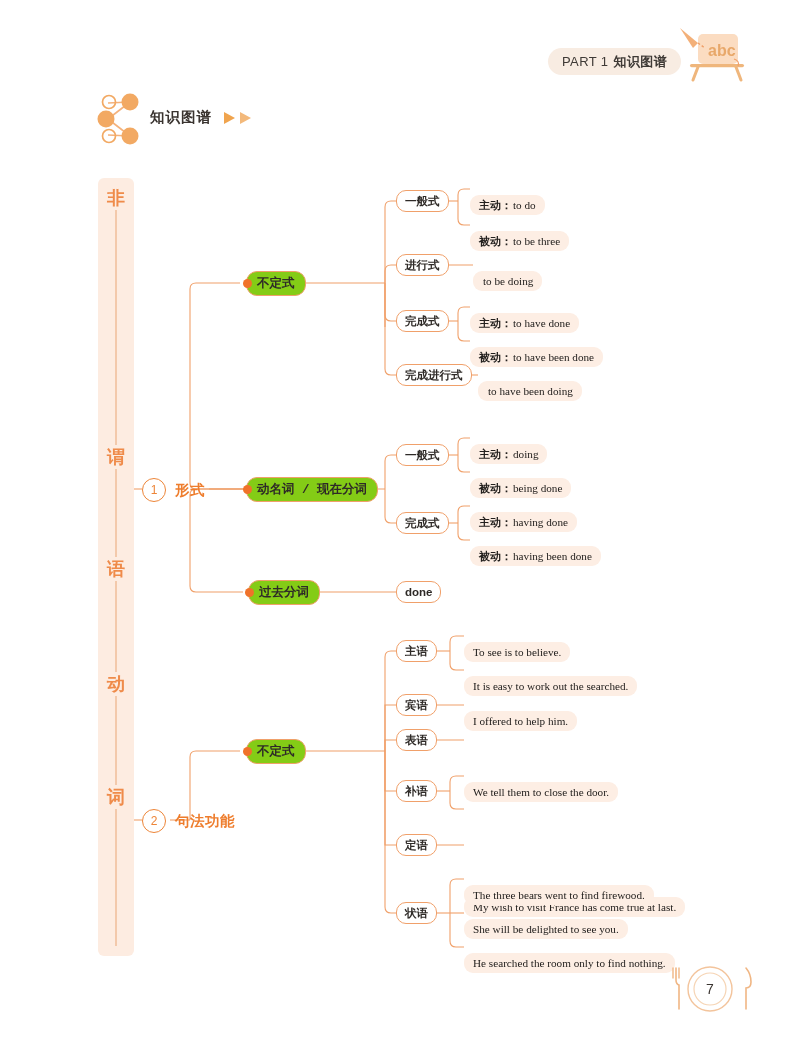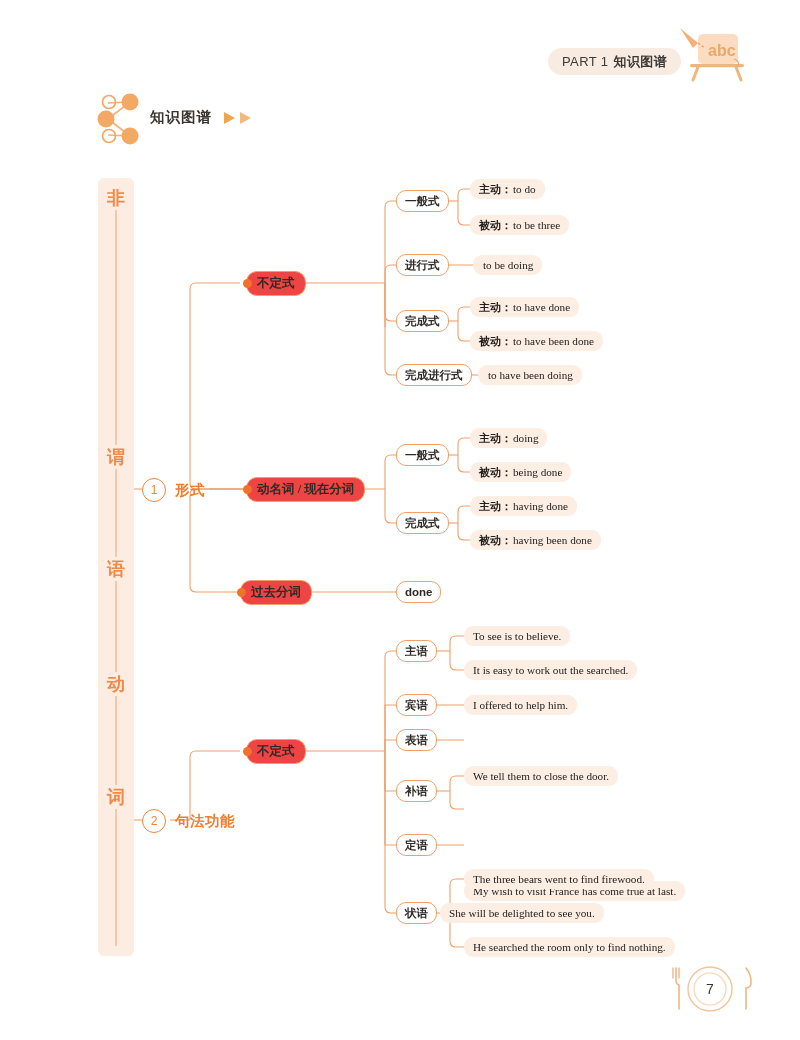--- a/index.html
+++ b/index.html
@@ -58,40 +58,41 @@
     letter-spacing:.5px;white-space:nowrap;
   }
 
   
   .node{
     position:absolute;display:flex;align-items:center;justify-content:center;
     box-sizing:border-box;white-space:nowrap;
   }
   
   .n1{
-    border:1.2px solid #f0a06a;border-radius:11px;background:#ef4444;
+    border:1.2px solid #f0a06a;border-radius:11px;background:#84cc16;
     height:25px;padding:0 10px;font-size:12.5px;color:#2e2a27;font-weight:600;
-    font-family:Liberation Serif, serif;
+    font-family:Liberation Mono, monospace;
   }
   .n1::before{
     content:"";position:absolute;left:-4.5px;top:50%;margin-top:-4.5px;
     width:9px;height:9px;border-radius:50%;background:#f0722a;
   }
   
   .n2{
     border:1.1px solid #f0a06a;border-radius:10px;background:#fff;
     height:22px;padding:0 8px;font-size:11.5px;color:#2e2a27;font-weight:600;
     font-family:"Liberation Sans","DejaVu Sans",sans-serif;
   }
   
   .leaf{
     position:absolute;display:flex;align-items:center;
     background:#fdeee4;border-radius:9px;height:20px;padding:0 9px;
     font-size:11.2px;color:#23201e;white-space:nowrap;
     font-family:"Liberation Serif","DejaVu Serif",serif;
+    margin-top:16px;
   }
   .leaf .zh{
     font-family:"Liberation Sans","DejaVu Sans",sans-serif;
     font-weight:700;font-size:11px;margin-right:1px;
   }
 
   
   svg.wires{position:absolute;left:0;top:0;width:800px;height:1040px;pointer-events:none;}
   svg.wires path,svg.wires line{fill:none;stroke:#f0a06a;stroke-width:1.1;}
 
@@ -225,21 +226,21 @@
     <div class="circ">1</div>
     <div class="lbl">形式</div>
   </div>
   <div class="idx" style="left:142px;top:809px">
     <div class="circ">2</div>
     <div class="lbl">句法功能</div>
   </div>
 
   <div class="node n1" style="left:246px;top:270.5px">不定式</div>
   <div class="node n1" style="left:246px;top:476.5px">动名词 / 现在分词</div>
-  <div class="node n1" style="left:240px;top:579.5px">过去分词</div>
+  <div class="node n1" style="left:248px;top:579.5px">过去分词</div>
   <div class="node n1" style="left:246px;top:738.5px">不定式</div>
 
   <div class="node n2" style="left:396px;top:190px">一般式</div>
   <div class="node n2" style="left:396px;top:254px">进行式</div>
   <div class="node n2" style="left:396px;top:310px">完成式</div>
   <div class="node n2" style="left:396px;top:364px">完成进行式</div>
 
   <div class="leaf" style="left:470px;top:179px">
     <span class="zh">主动：</span>
     <span>to do</span>
@@ -293,21 +294,21 @@
   <div class="node n2" style="left:396px;top:780px">补语</div>
   <div class="node n2" style="left:396px;top:834px">定语</div>
   <div class="node n2" style="left:396px;top:902px">状语</div>
 
   <div class="leaf" style="left:464px;top:626px">To see is to believe.</div>
   <div class="leaf" style="left:464px;top:660px">It is easy to work out the searched.</div>
   <div class="leaf" style="left:464px;top:695px">I offered to help him.</div>
   <div class="leaf" style="left:464px;top:766px">We tell them to close the door.</div>
   <div class="leaf" style="left:464px;top:881px">My wish to visit France has come true at last.</div>
   <div class="leaf" style="left:464px;top:869px">The three bears went to find firewood.</div>
-  <div class="leaf" style="left:440px;top:903px">She will be delighted to see you.</div>
+  <div class="leaf" style="left:464px;top:903px">She will be delighted to see you.</div>
   <div class="leaf" style="left:464px;top:937px">He searched the room only to find nothing.</div>
 
   <svg class="footer" viewBox="0 0 96 58">
     <circle cx="48" cy="29" r="22" fill="none" stroke="#f3c49c" stroke-width="1.4"></circle>
     <circle cx="48" cy="29" r="16" fill="none" stroke="#f6d4b4" stroke-width="1.2"></circle>
     <path d="M14 8 L14 20 q0 4 3 5 l0 24" stroke="#f0b684" stroke-width="1.6" fill="none" stroke-linecap="round"></path>
     <line x1="11" y1="8" x2="11" y2="18" stroke="#f0b684" stroke-width="1.4" stroke-linecap="round"></line>
     <line x1="17" y1="8" x2="17" y2="18" stroke="#f0b684" stroke-width="1.4" stroke-linecap="round"></line>
     <path d="M84 8 q5 6 5 14 q0 6 -5 6 l0 21" stroke="#f0b684" stroke-width="1.6" fill="none" stroke-linecap="round"></path>
   </svg>

